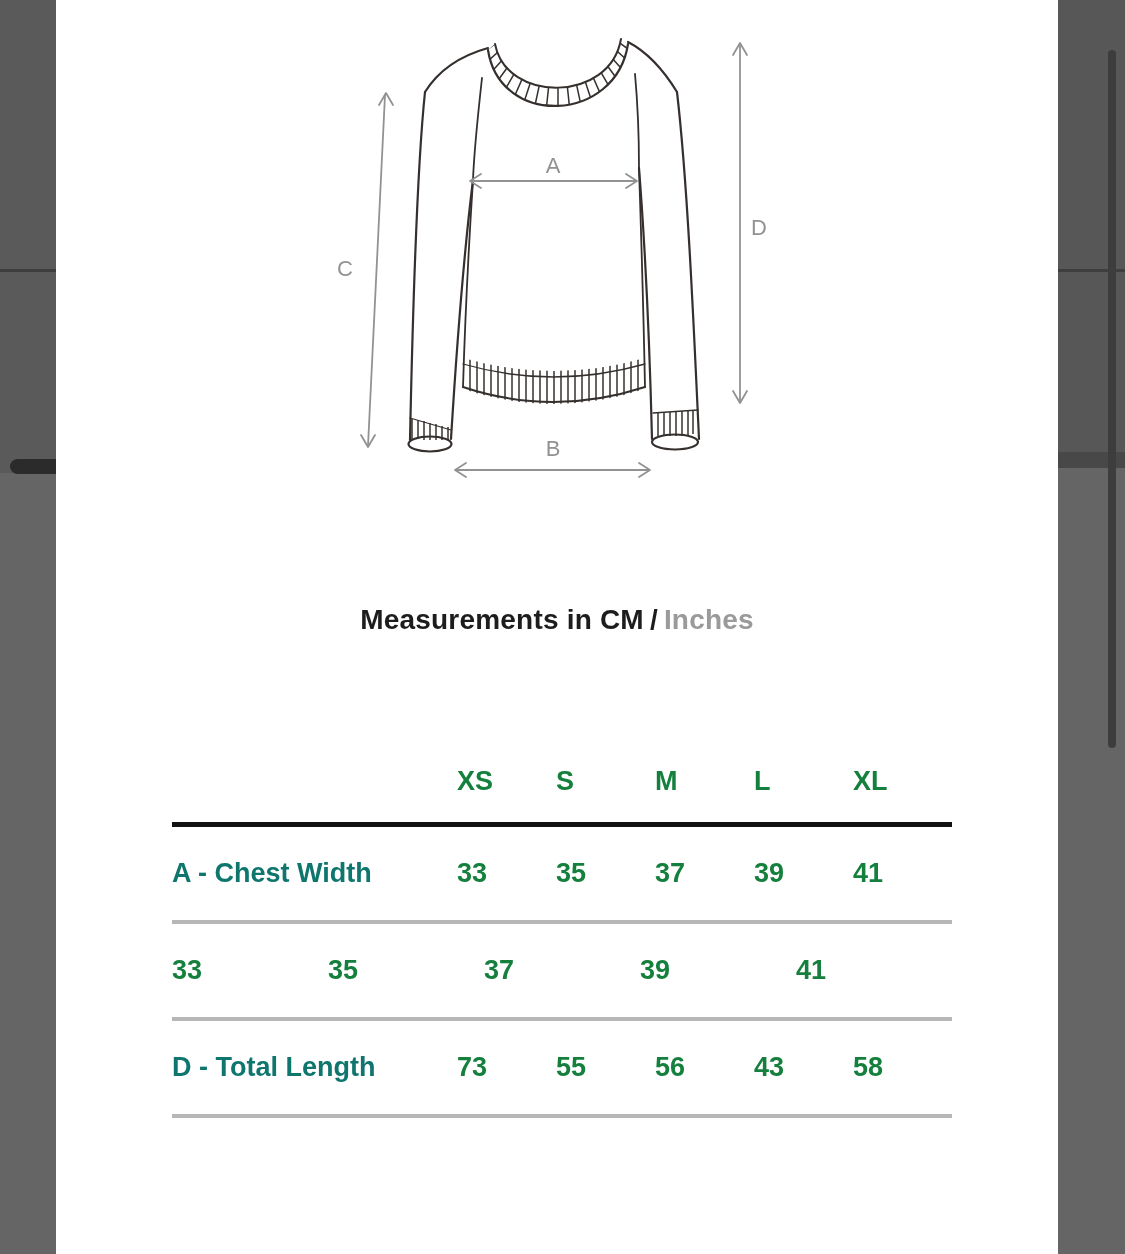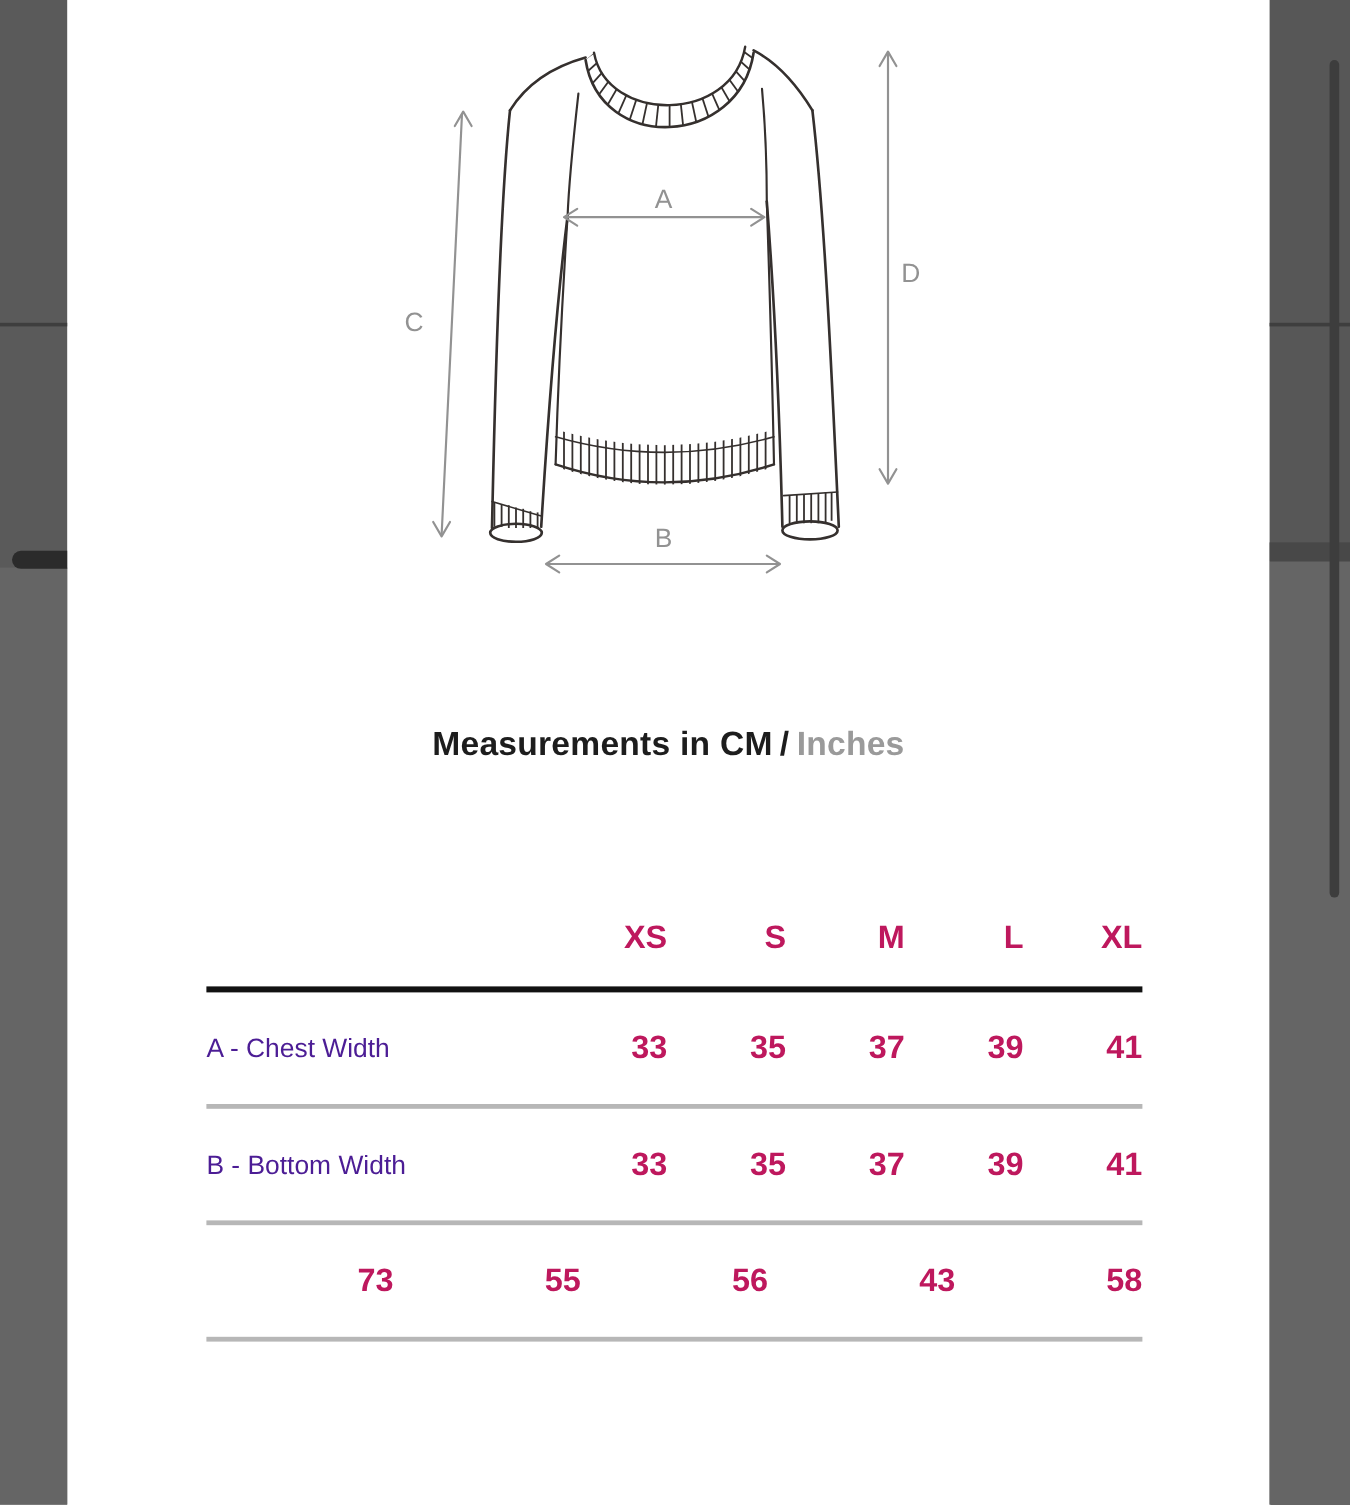--- a/index.html
+++ b/index.html
@@ -34,25 +34,25 @@
     letter-spacing:0.2px;
   }
   .unit-title .gray{color:#9a9a9a;cursor:pointer;}
   .unit-title .sep{padding:0 6px;}
   
   .size-table{position:absolute;left:172px;top:740px;width:780px;}
   .trow{display:flex;align-items:center;height:93px;border-bottom:4px solid #b7b7b7;}
   .trow.head{height:82px;border-bottom:5px solid #121212;}
   .cell-label{
     width:285px;text-align:left;
-    font-size:22px;font-weight:normal;color:#4c1d95;
+    font-size:27px;font-weight:bold;color:#0f766e;
   }
   .cell-val{
-    flex:1;text-align:right;
-    font-size:27px;font-weight:bold;color:#be185d;
+    flex:1;text-align:left;
+    font-size:27px;font-weight:bold;color:#15803d;
   }
 </style>
 </head>
 <body>
 
 <div class="bg-strip left">
   <div class="bg-line"></div>
   <div class="bg-lower"></div>
   <div class="bg-darkbar"></div>
 </div>
@@ -212,29 +212,29 @@
   <div class="trow">
     <div class="cell-label">A - Chest Width</div>
     <div class="cell-val">33</div>
     <div class="cell-val">35</div>
     <div class="cell-val">37</div>
     <div class="cell-val">39</div>
     <div class="cell-val">41</div>
   </div>
 
   <div class="trow">
-    <div class="cell-label">B - Bottom Width</div>
     <div class="cell-val">33</div>
     <div class="cell-val">35</div>
     <div class="cell-val">37</div>
     <div class="cell-val">39</div>
     <div class="cell-val">41</div>
   </div>
 
 
   <div class="trow">
+    <div class="cell-label">D - Total Length</div>
     <div class="cell-val">73</div>
     <div class="cell-val">55</div>
     <div class="cell-val">56</div>
     <div class="cell-val">43</div>
     <div class="cell-val">58</div>
   </div>
 </div>
 
 </body></html>

